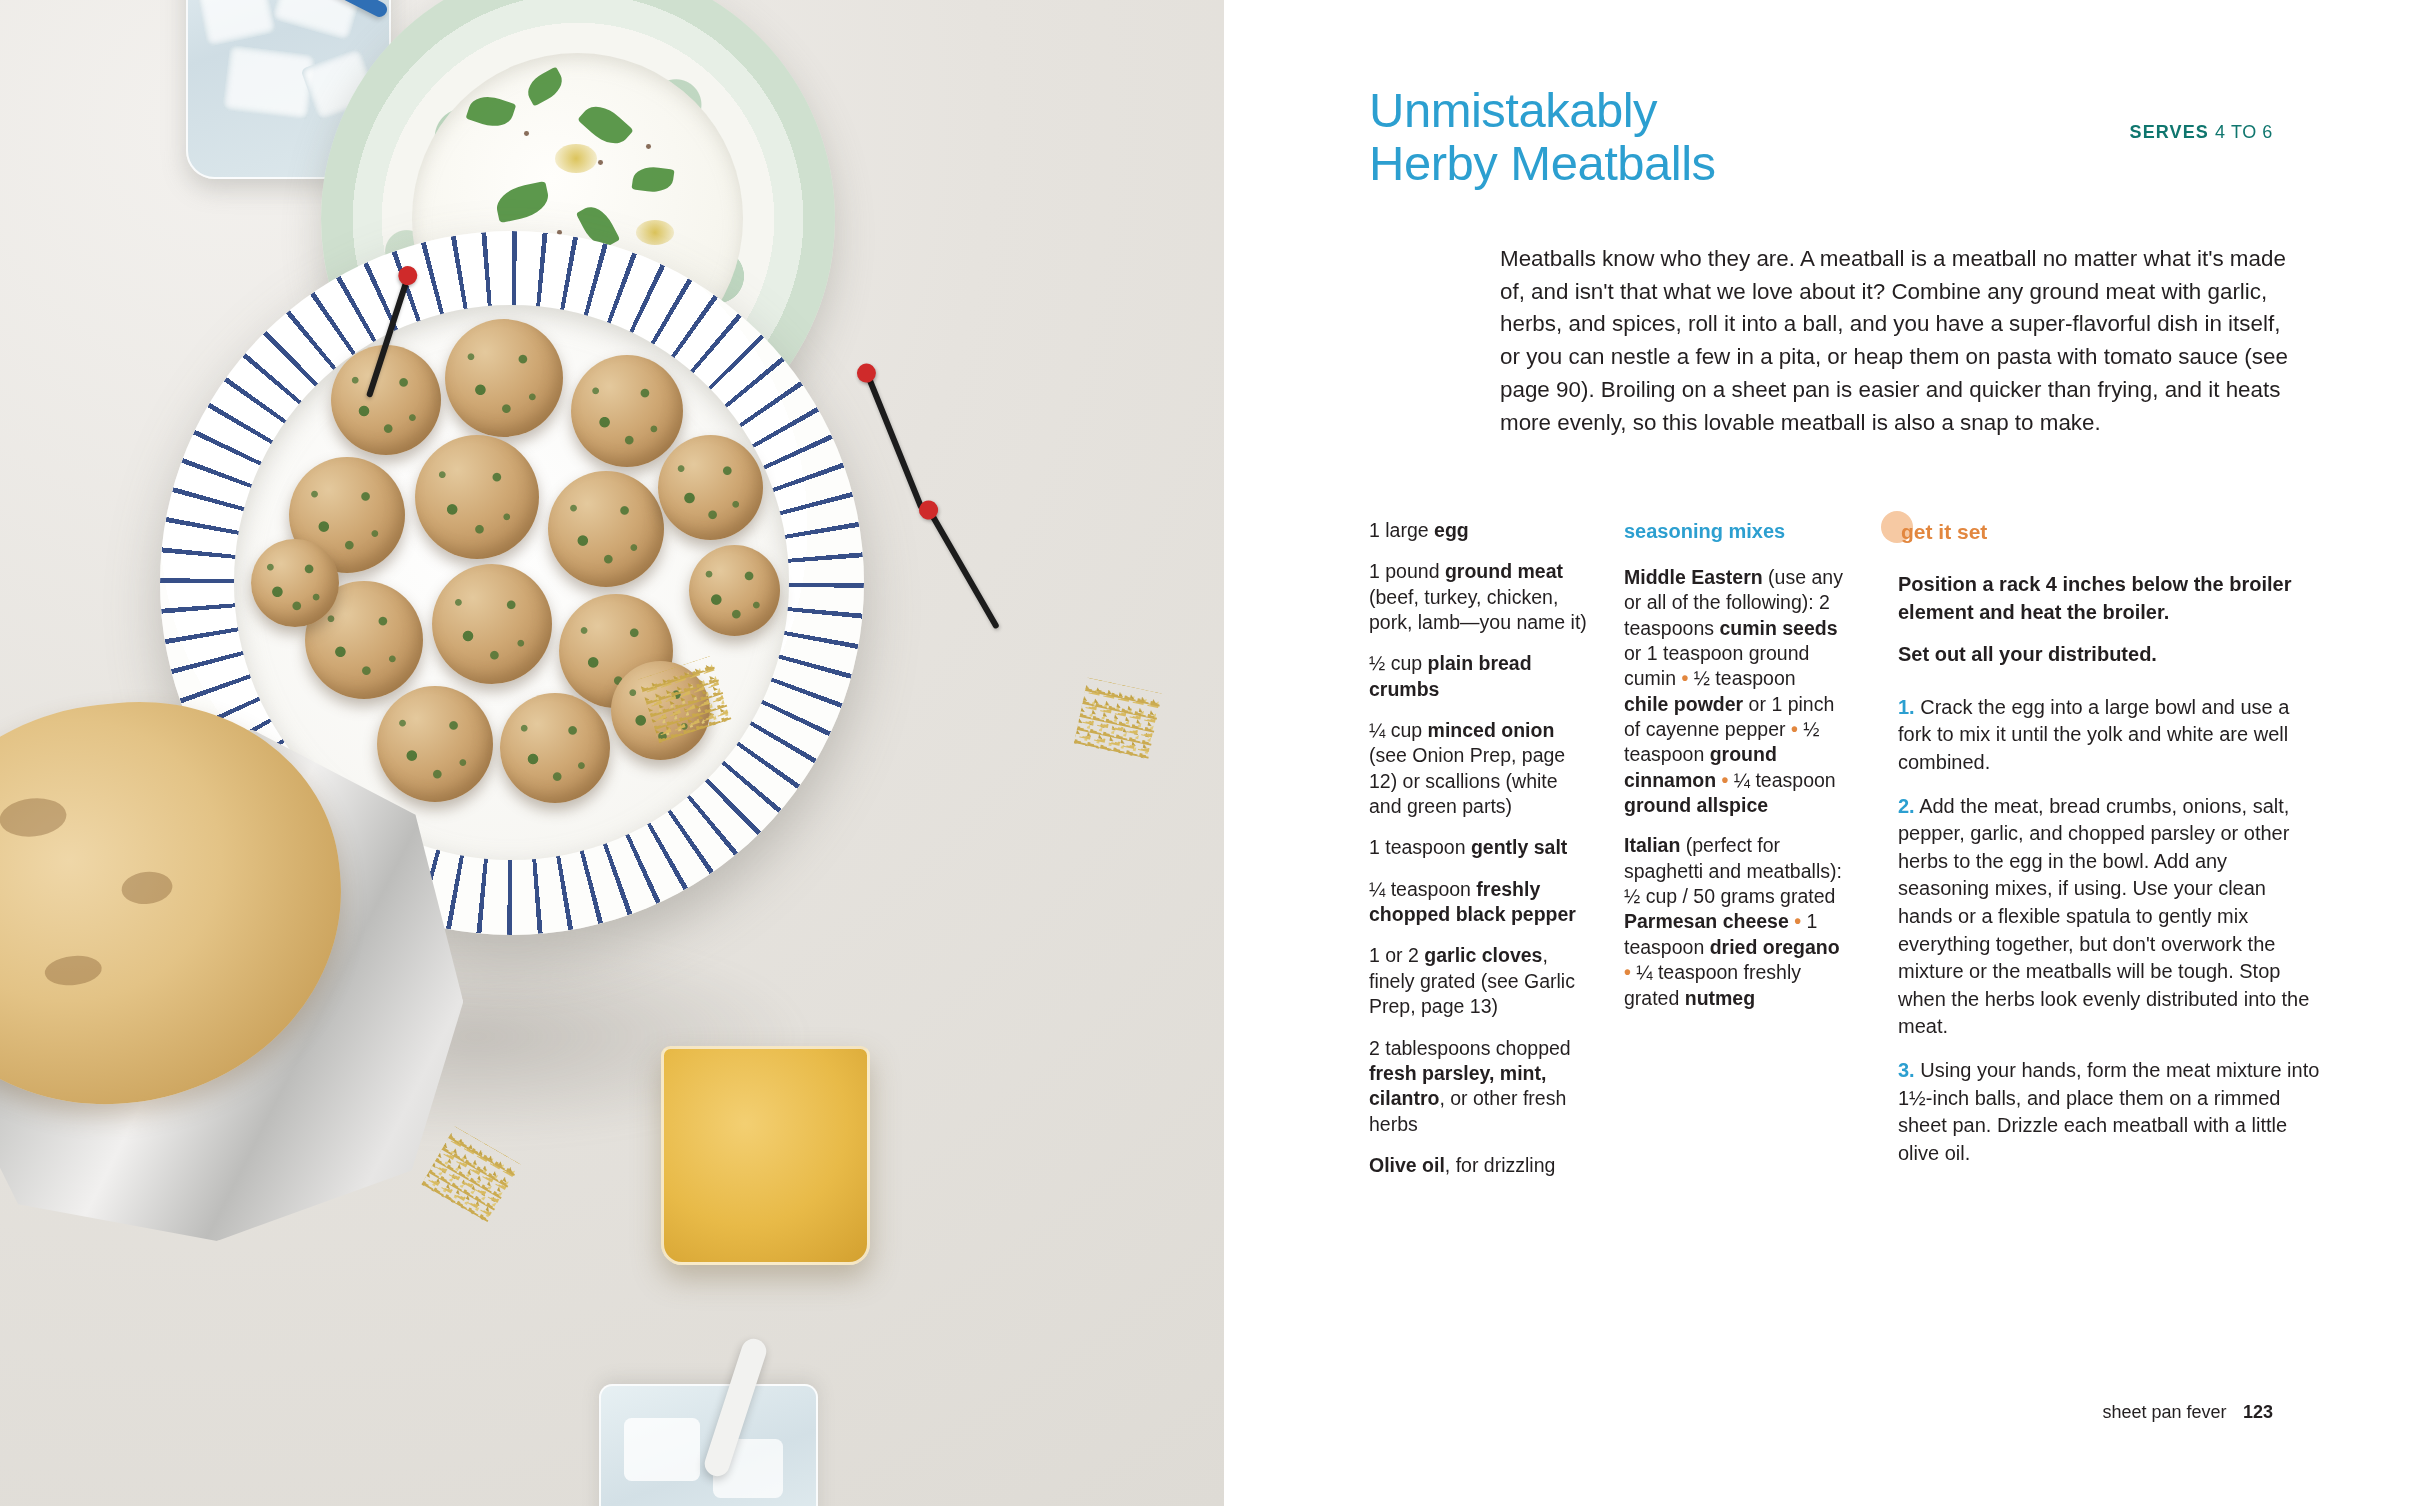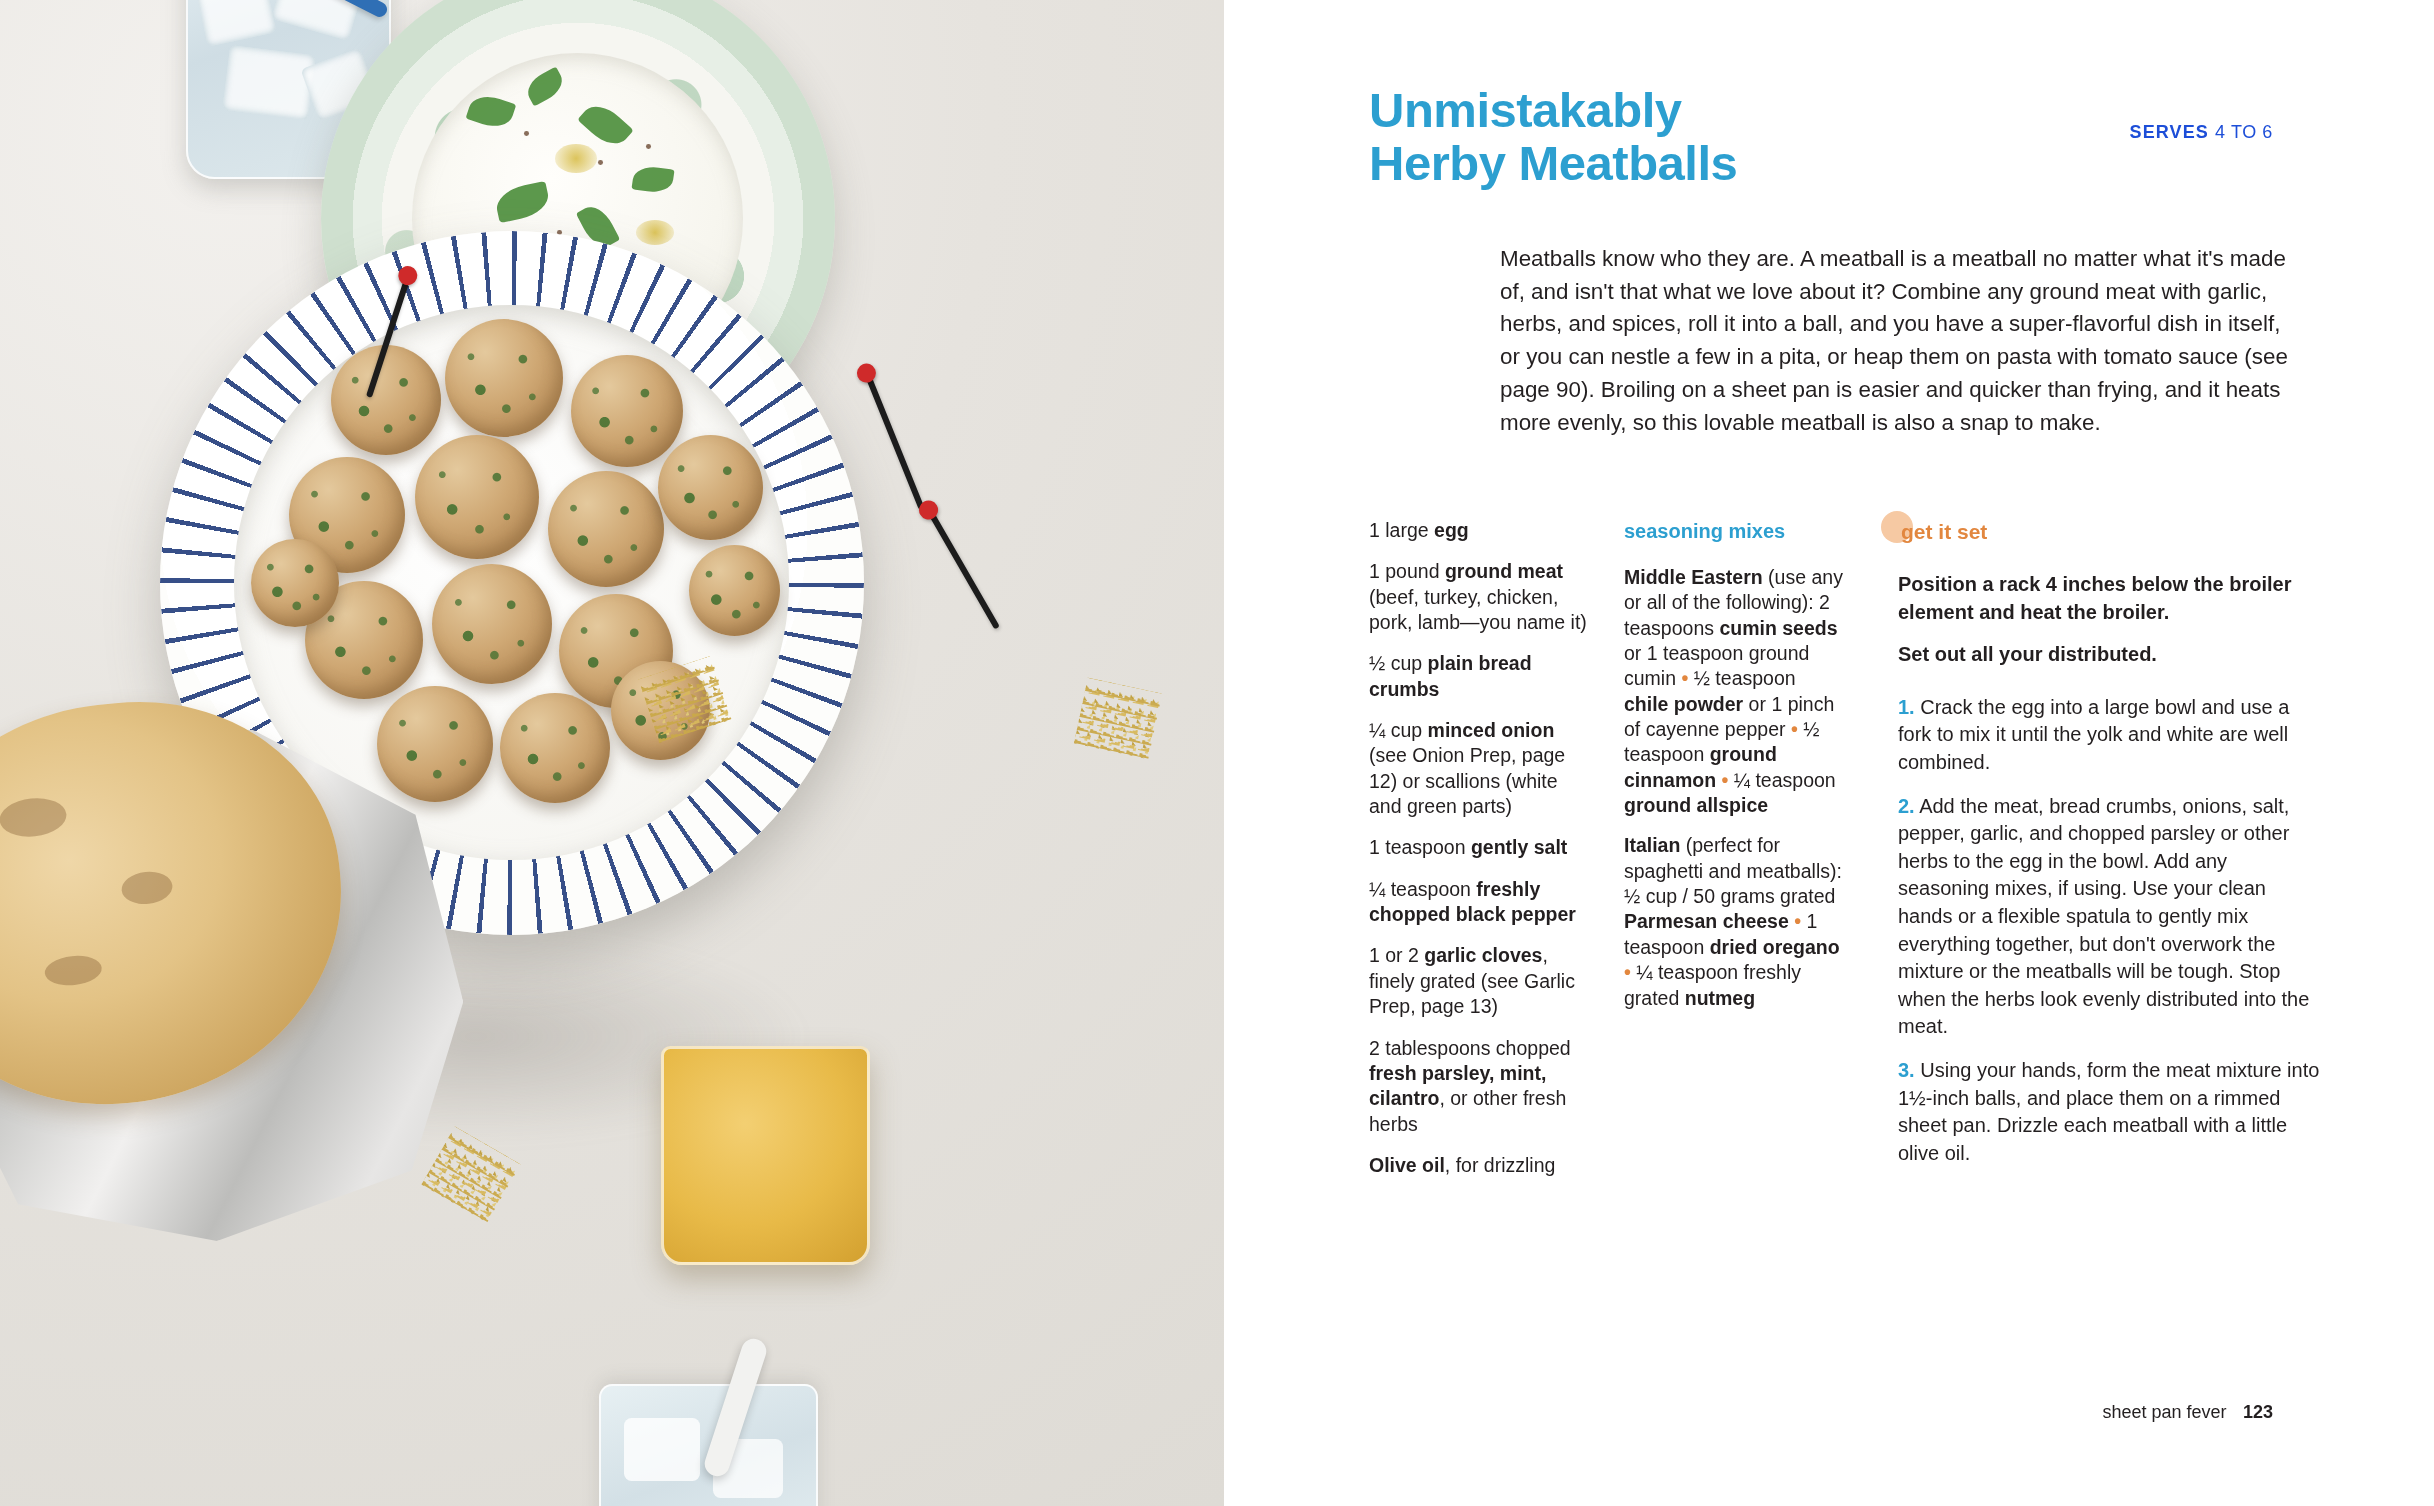--- a/index.html
+++ b/index.html
@@ -171,26 +171,26 @@
     overflow:hidden;
   }
 
   
   .text-page {
     position:relative; width:1211px; height:1507px; background:#ffffff;
     padding: 0;
   }
   .title {
     position:absolute; left:145px; top:84px; width:533px;
-    font-size: 49px; line-height: 1.08; font-weight: 700;
+    font-size: 49px; line-height: 1.08; font-weight: 400;
     color:#2c9fd0; letter-spacing:-0.5px;
   }
   .serves {
     position:absolute; right:162px; top:122px;
-    font-size: 18px; letter-spacing:1.1px; color:#1d4ed8; font-weight:700;
+    font-size: 18px; letter-spacing:1.1px; color:#0f766e; font-weight:700;
   }
   .serves .num { font-weight:400; letter-spacing:0.6px;}
 
   .intro {
     position:absolute; left:276px; top:243px; width:791px;
     font-size: 22.4px; line-height: 1.46; color:#231f20;
   }
 
   .cols { position:absolute; left:145px; top:518px; width:951px; }
 

